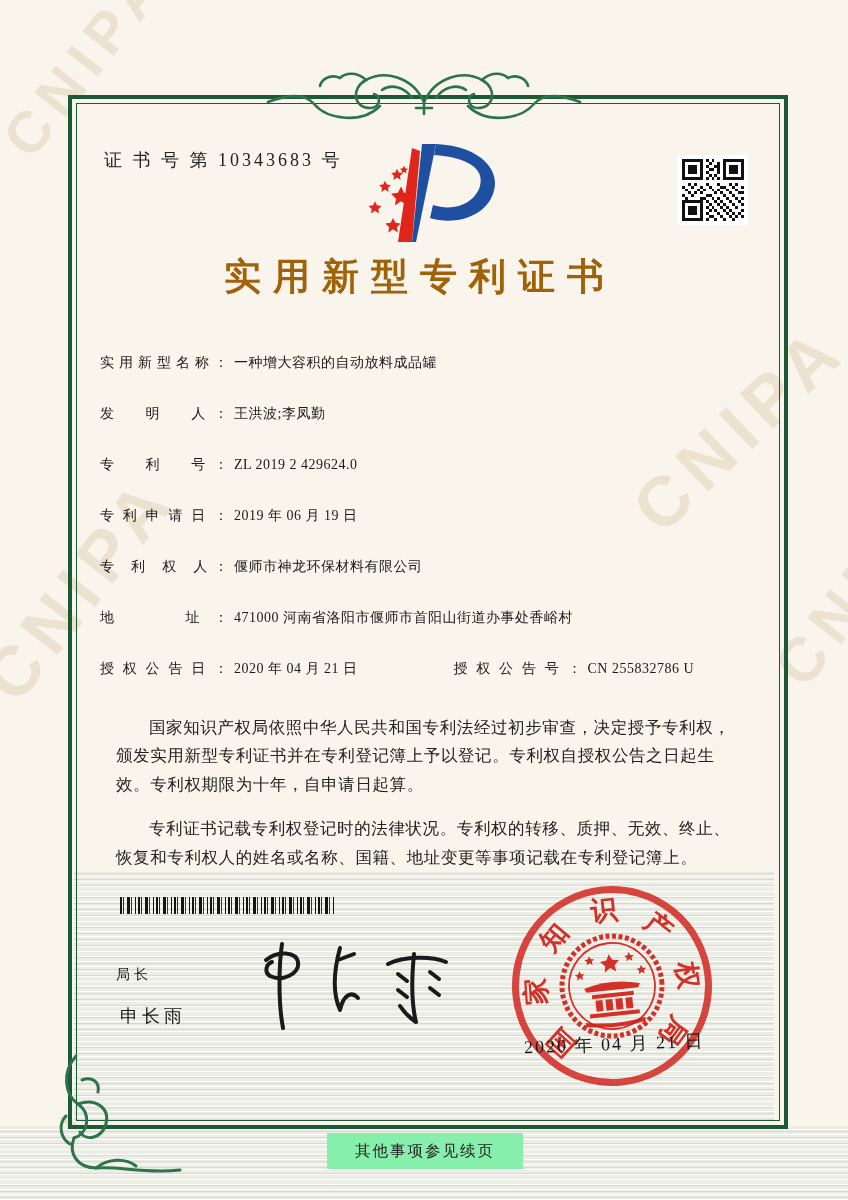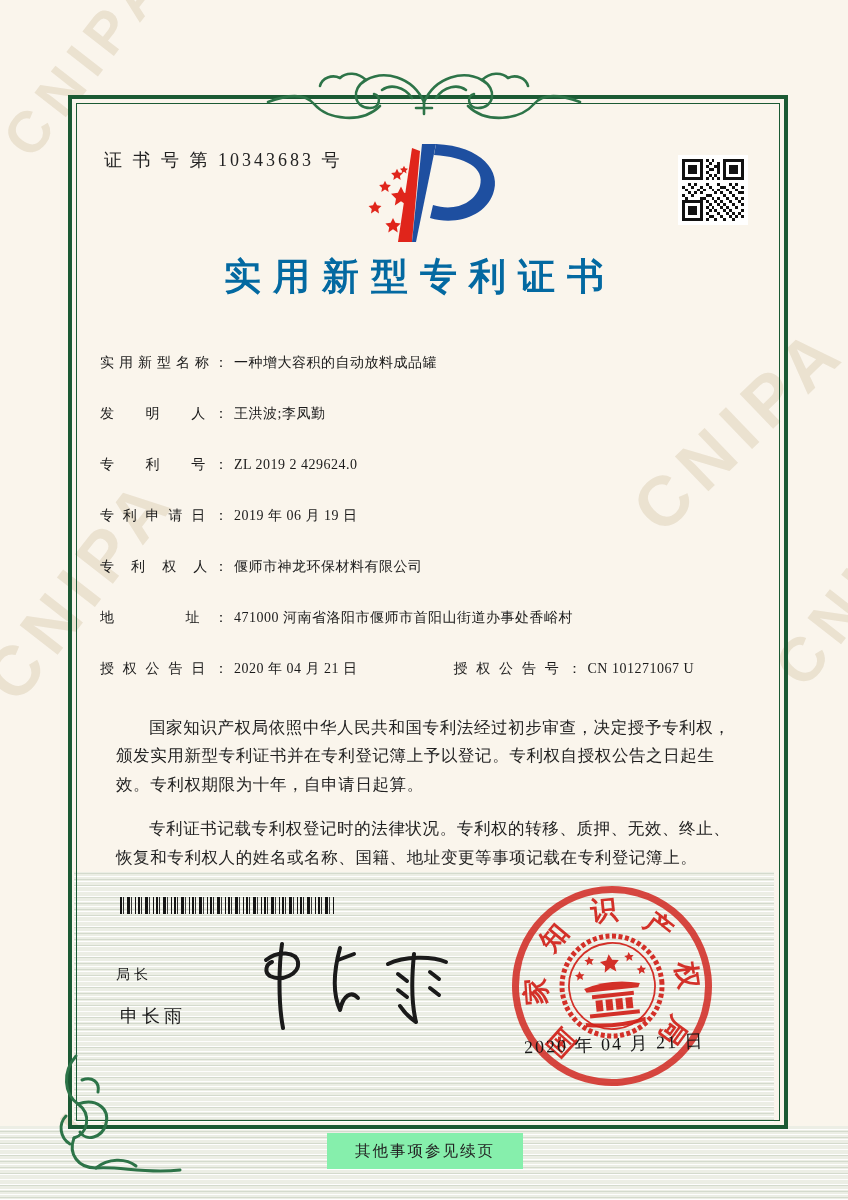--- a/index.html
+++ b/index.html
@@ -31,21 +31,21 @@
   .ornament-top{position:absolute;left:262px;top:62px;}
   .ornament-corner{position:absolute;left:48px;top:1046px;}
   
   .cert-no{
     position:absolute;left:104px;top:148px;font-size:18px;letter-spacing:3px;color:#222;
   }
   .logo{position:absolute;left:352px;top:128px;}
   .qr{position:absolute;left:678px;top:155px;width:70px;height:70px;background:#fff;padding:4px;box-sizing:border-box;}
   .title{
     position:absolute;left:0;top:252px;width:840px;text-align:center;
-    font-size:37px;font-weight:700;letter-spacing:12px;color:#0369a1;
+    font-size:37px;font-weight:700;letter-spacing:12px;color:#a16207;
   }
   
   .fields{position:absolute;left:100px;top:354px;width:630px;font-size:14px;}
   .frow{display:flex;margin-bottom:33.5px;line-height:1.25;}
   .flabel{
     display:inline-block;width:128px;flex:0 0 128px;
     text-align:justify;text-align-last:justify;white-space:nowrap;
   }
   .fvalue{padding-left:6px;letter-spacing:0.5px;}
   .grant-row{display:flex;}
@@ -222,21 +222,21 @@
       <span class="flabel">地　　址：</span>
       <span class="fvalue">471000 河南省洛阳市偃师市首阳山街道办事处香峪村</span>
     </div>
     <div class="frow grant-row">
       <span style="display:flex;">
         <span class="flabel">授权公告日：</span>
         <span class="fvalue">2020 年 04 月 21 日</span>
       </span>
       <span class="grant-right">
         <span class="flabel">授权公告号：</span>
-        <span class="fvalue">CN 101271067 U</span>
+        <span class="fvalue">CN 255832786 U</span>
       </span>
     </div>
   </div>
 
   <div class="paras">
     <p>国家知识产权局依照中华人民共和国专利法经过初步审查，决定授予专利权，颁发实用新型专利证书并在专利登记簿上予以登记。专利权自授权公告之日起生效。专利权期限为十年，自申请日起算。</p>
     <p>专利证书记载专利权登记时的法律状况。专利权的转移、质押、无效、终止、恢复和专利权人的姓名或名称、国籍、地址变更等事项记载在专利登记簿上。</p>
   </div>
 
   <div class="barcode"></div>

